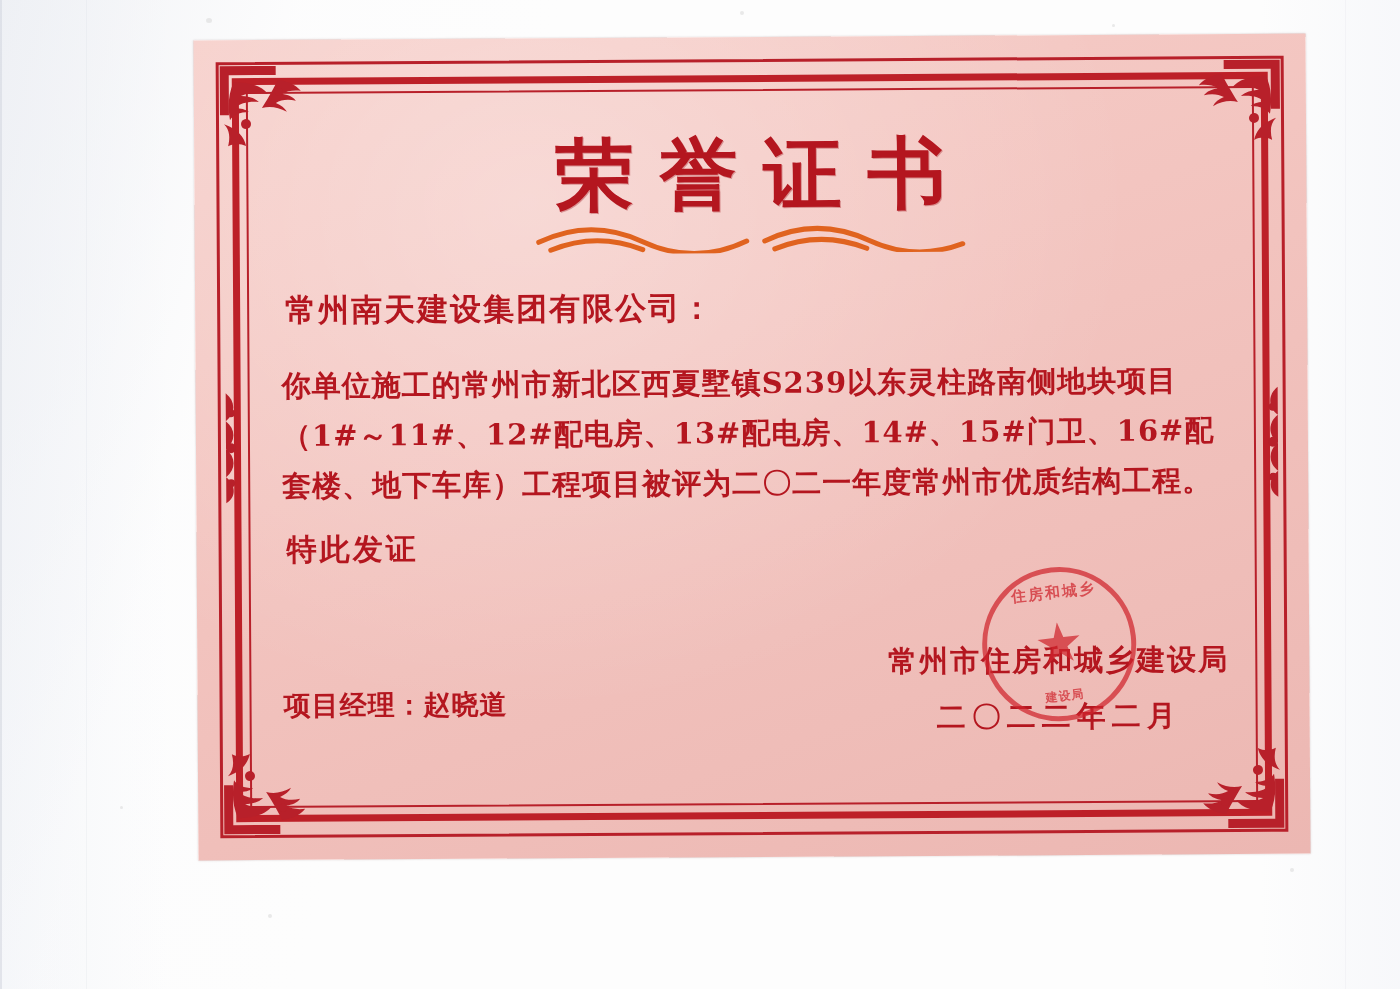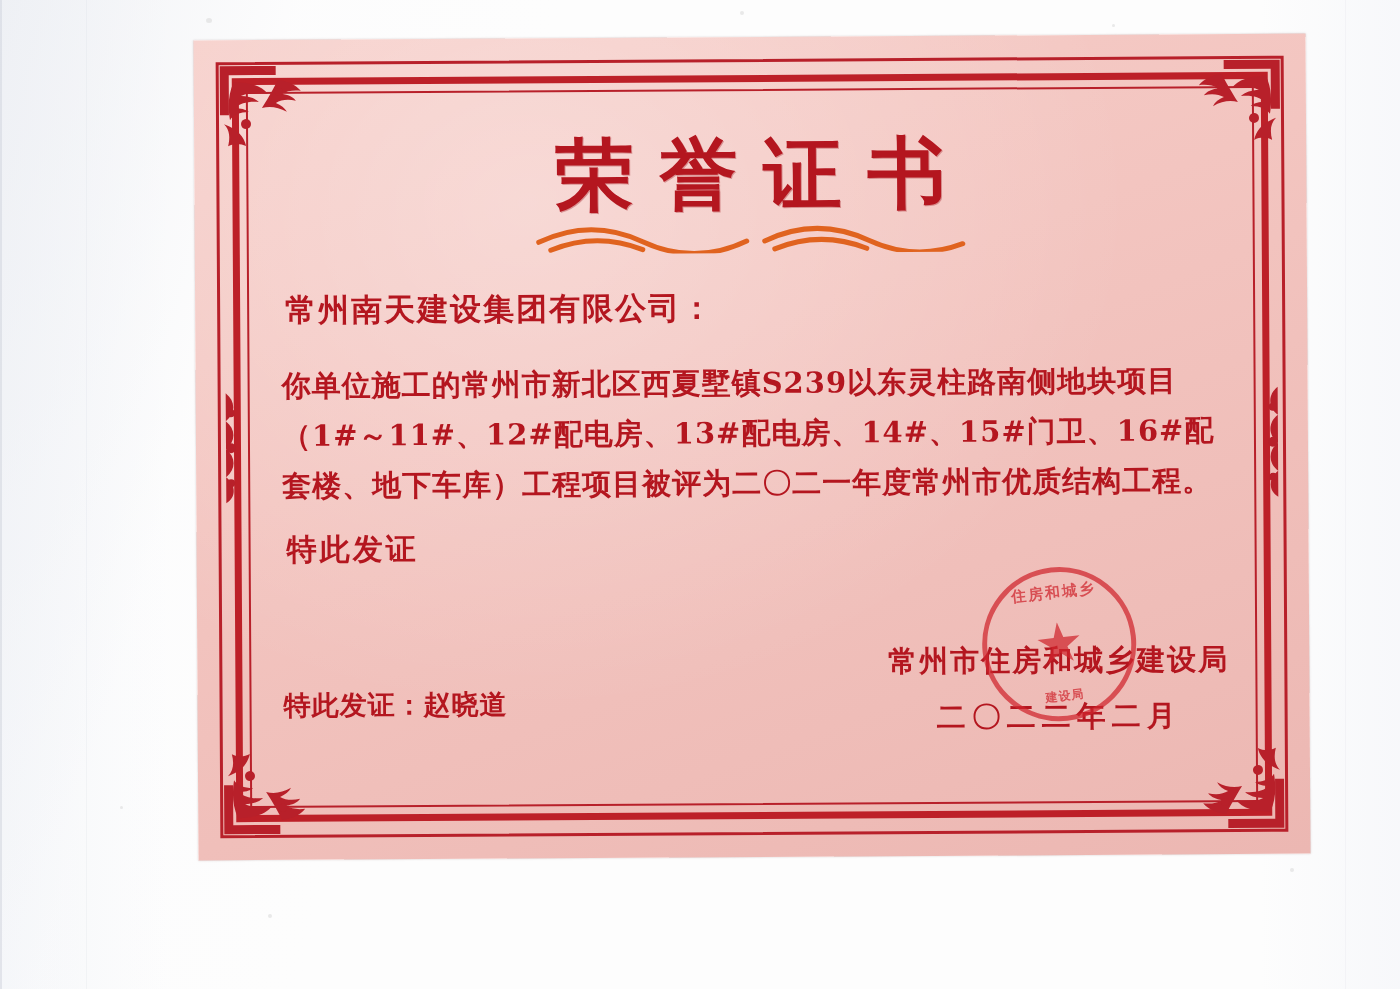--- a/index.html
+++ b/index.html
@@ -326,21 +326,21 @@
   <div id="body-block">
     <div class="salutation">常州南天建设集团有限公司：</div>
     <div class="para">
       <span class="para-indent">你单位施工的</span><span>常州市新北区西夏墅镇S239以东灵柱路南侧地块项目（1#～11#、12#配电房、13#配电房、14#、15#门卫、16#配套楼、地下车库）工程项目被评为</span><span>二〇二一年度常州市优质结构工程。</span>
     </div>
     <div class="issue-note">特此发证</div>
   </div>
 
   <div id="sign-row">
     <div id="manager-line">
-      <span>特此发证：</span><span>赵晓道</span>
+      <span>项目经理：</span><span>赵晓道</span>
     </div>
     <div id="issuer-block">
       <div id="official-seal">
         <div class="seal-ring"></div>
         <div class="seal-star"></div>
         <div class="seal-text top">住房和城乡</div>
         <div class="seal-text bottom">建设局</div>
       </div>
       <div id="issuer-name">常州市住房和城乡建设局</div>
       <div id="issue-date">二〇二二年二月</div>

